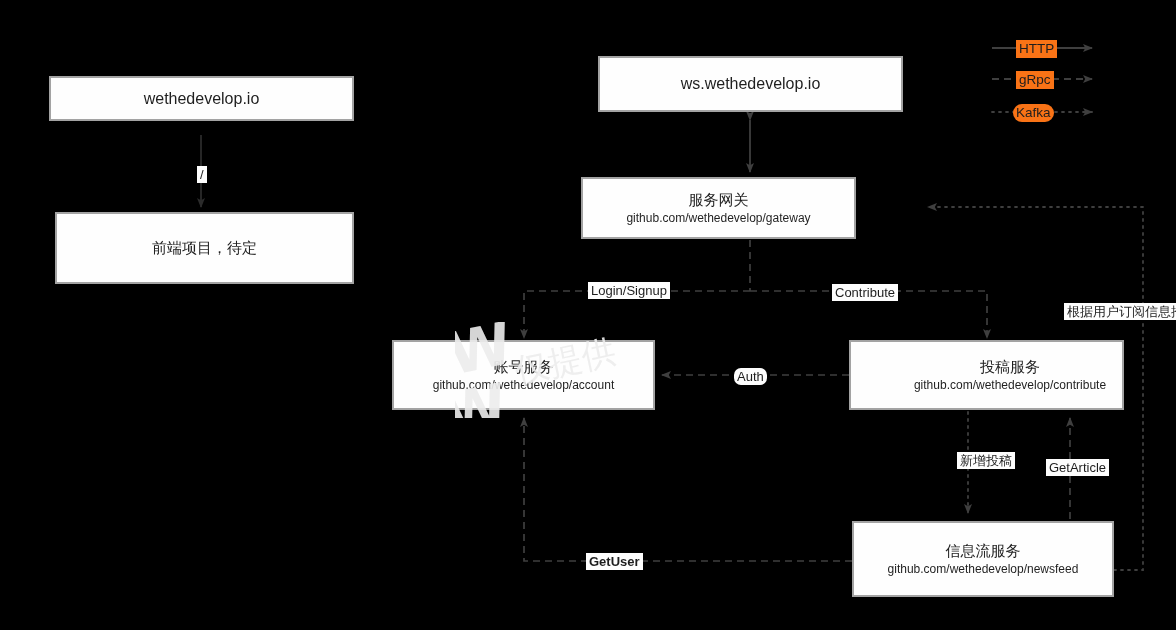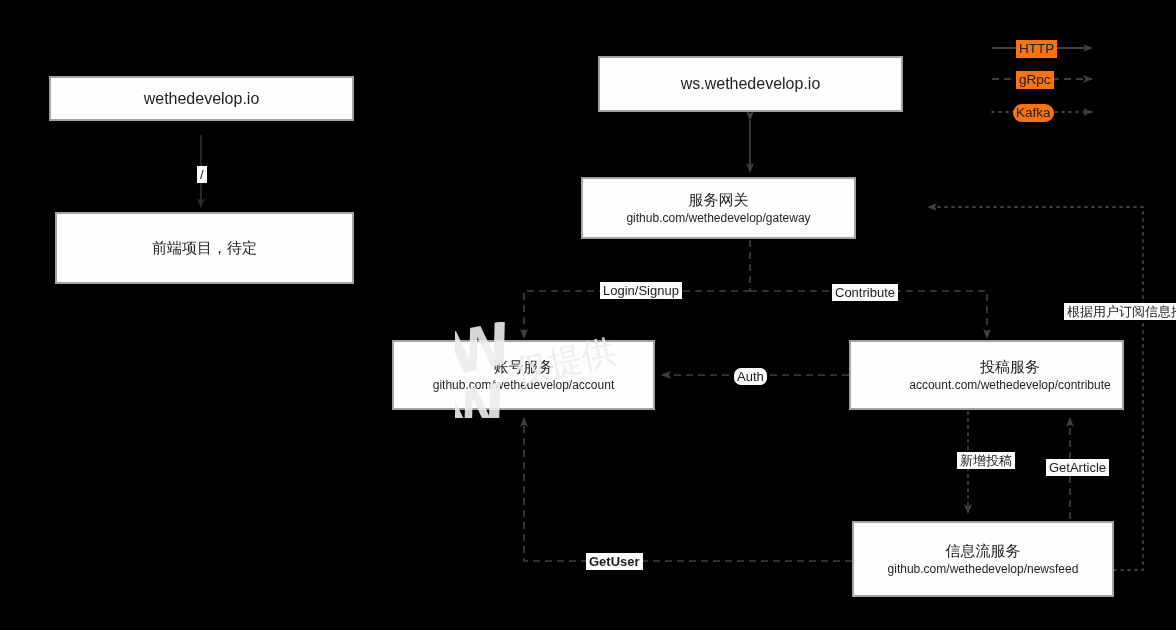--- a/index.html
+++ b/index.html
@@ -88,31 +88,31 @@
     <span class="t2">github.com/wethedevelop/gateway</span>
   </div>
 
   <div class="node" style="left:392px;top:340px;width:263px;height:70px;">
     <span class="t1">账号服务</span>
     <span class="t2">github.com/wethedevelop/account</span>
   </div>
 
   <div class="node" style="left:849px;top:340px;width:275px;height:70px;padding-left:47px;">
     <span class="t1">投稿服务</span>
-    <span class="t2">account.com/wethedevelop/contribute</span>
+    <span class="t2">github.com/wethedevelop/contribute</span>
   </div>
 
   <div class="node" style="left:852px;top:521px;width:262px;height:76px;">
     <span class="t1">信息流服务</span>
     <span class="t2">github.com/wethedevelop/newsfeed</span>
   </div>
 
   <div class="edge-label" style="left:197px;top:166px;">/</div>
 
-  <div class="edge-label" style="left:600px;top:282px;">Login/Signup</div>
+  <div class="edge-label" style="left:588px;top:282px;">Login/Signup</div>
 
   <div class="edge-label" style="left:832px;top:284px;">Contribute</div>
 
   <div class="edge-label" style="left:734px;top:368px;border-radius:7px;">Auth</div>
 
   <div class="edge-label cn" style="left:957px;top:452px;">新增投稿</div>
 
   <div class="edge-label" style="left:1035px;top:459px;margin-left:11px;">GetArticle</div>
 
   <div class="edge-label" style="left:586px;top:553px;font-weight:bold;">GetUser</div>

